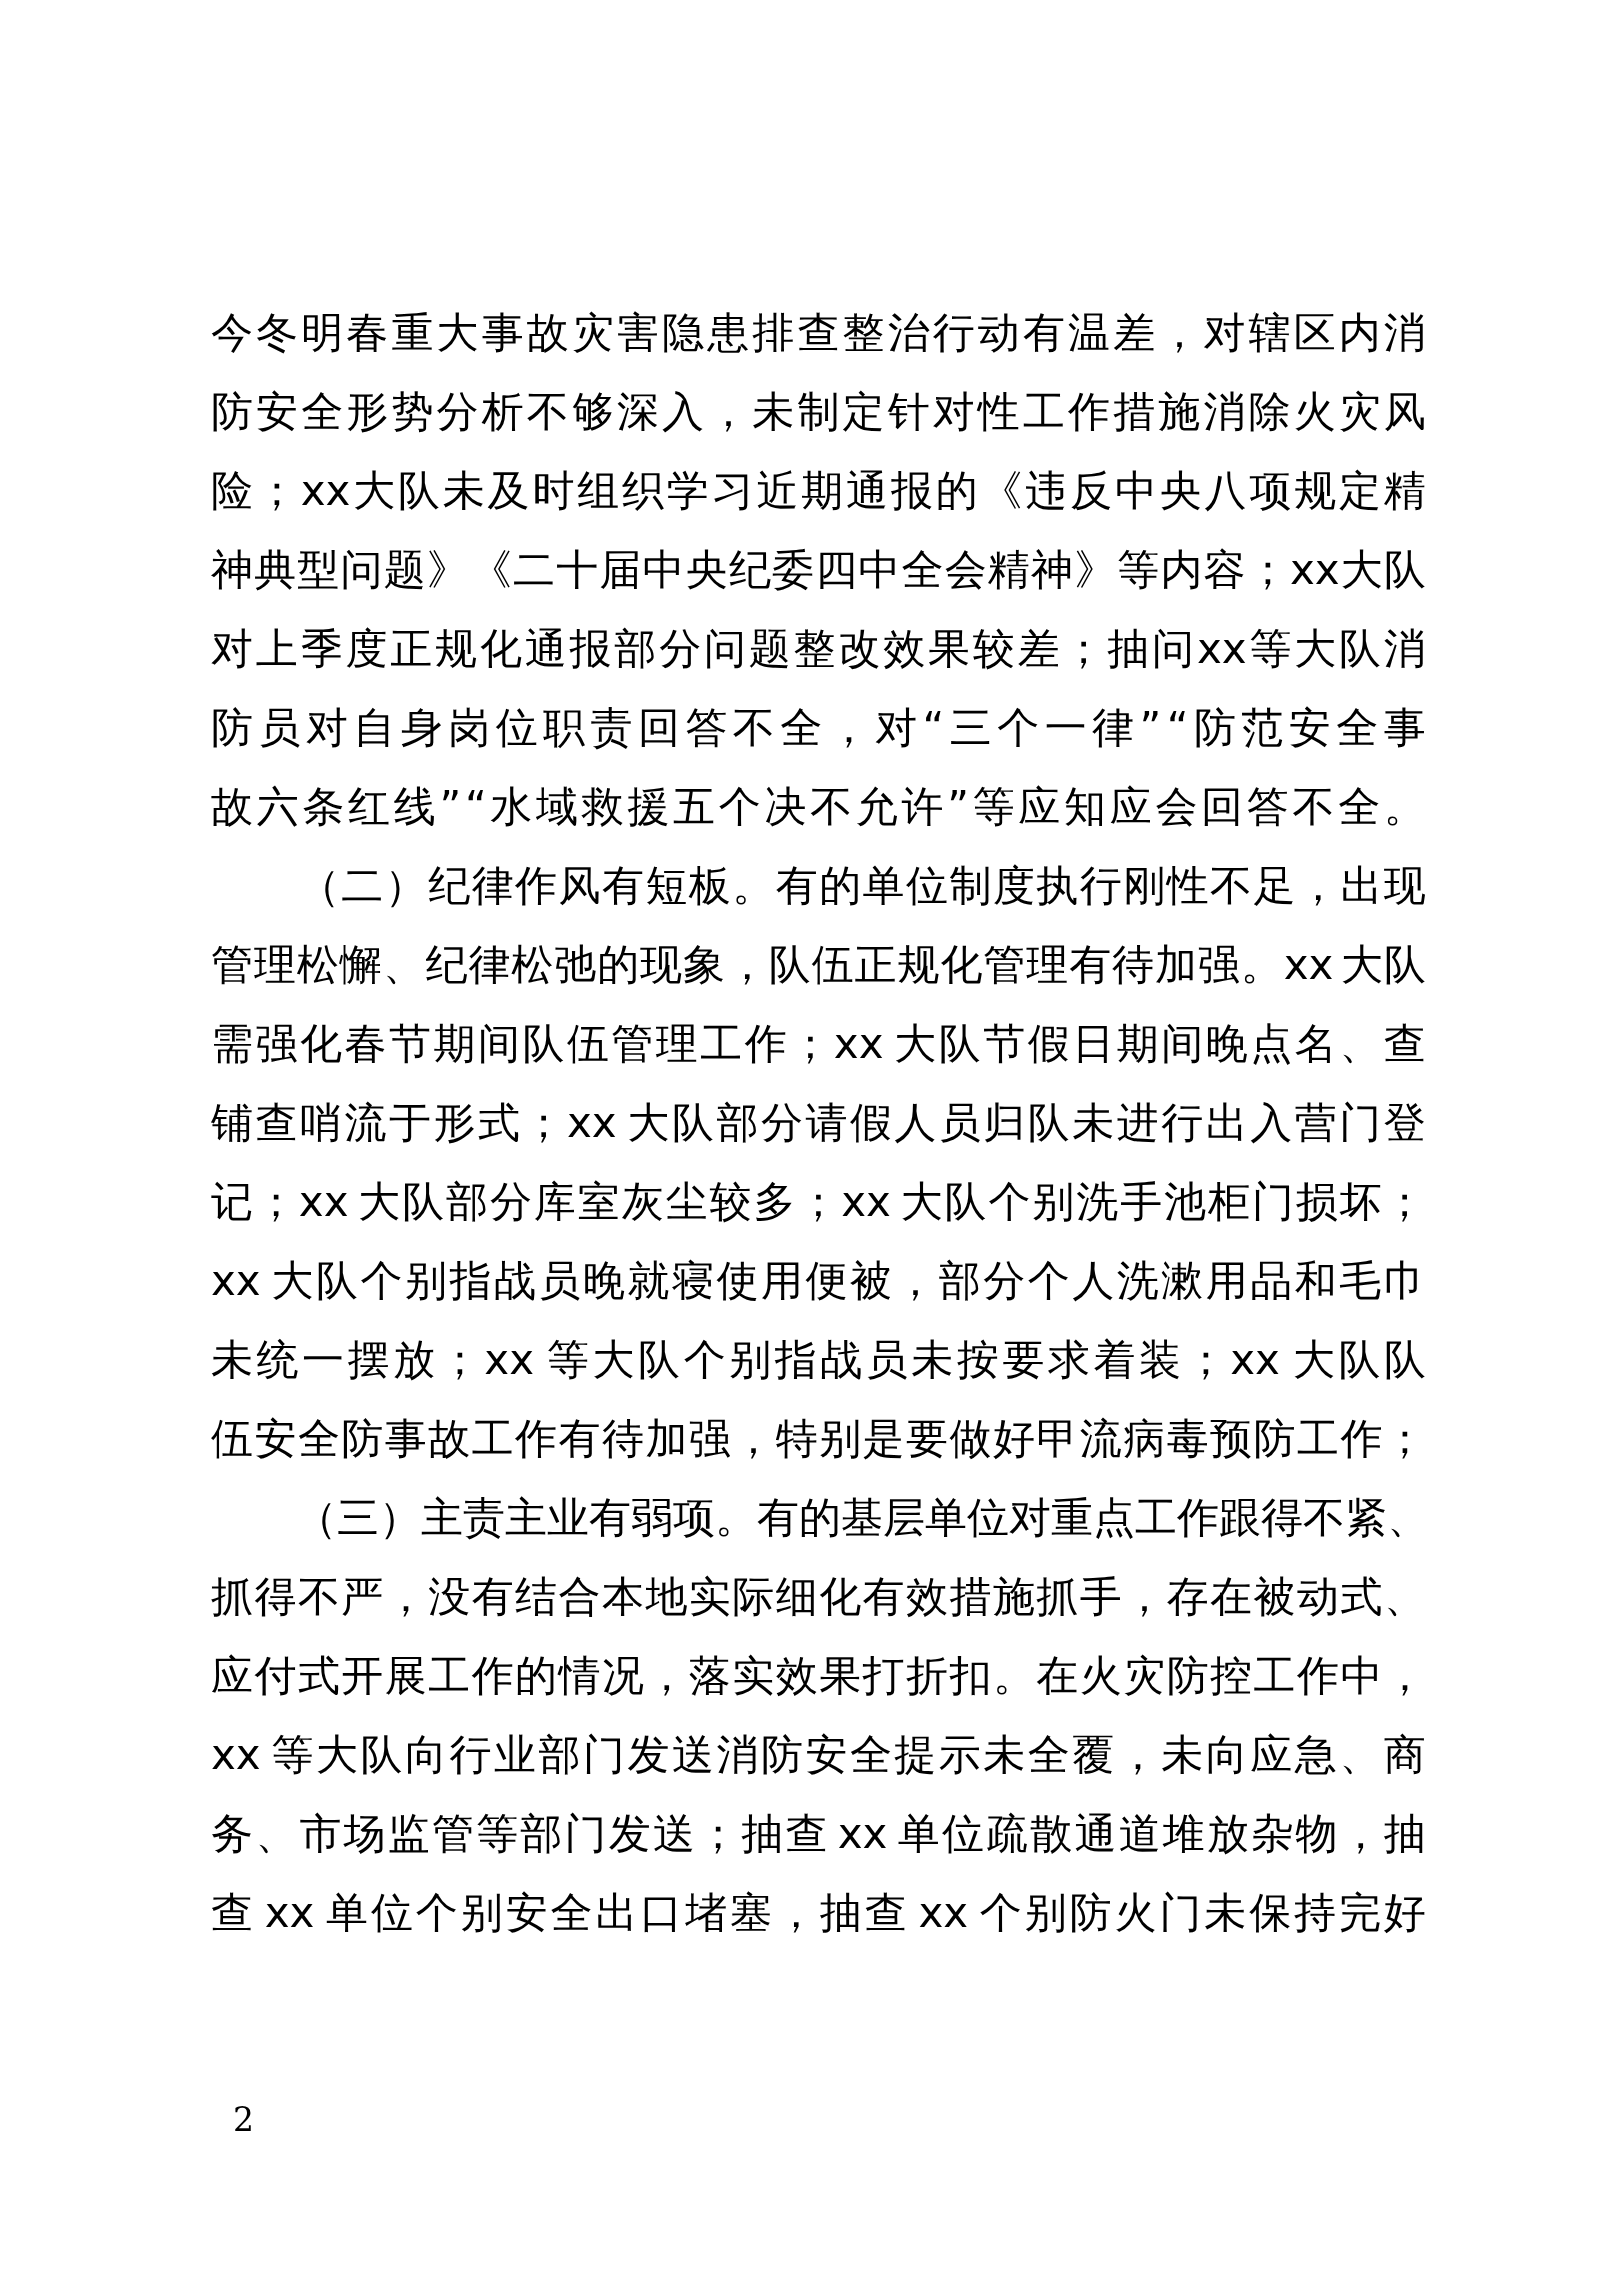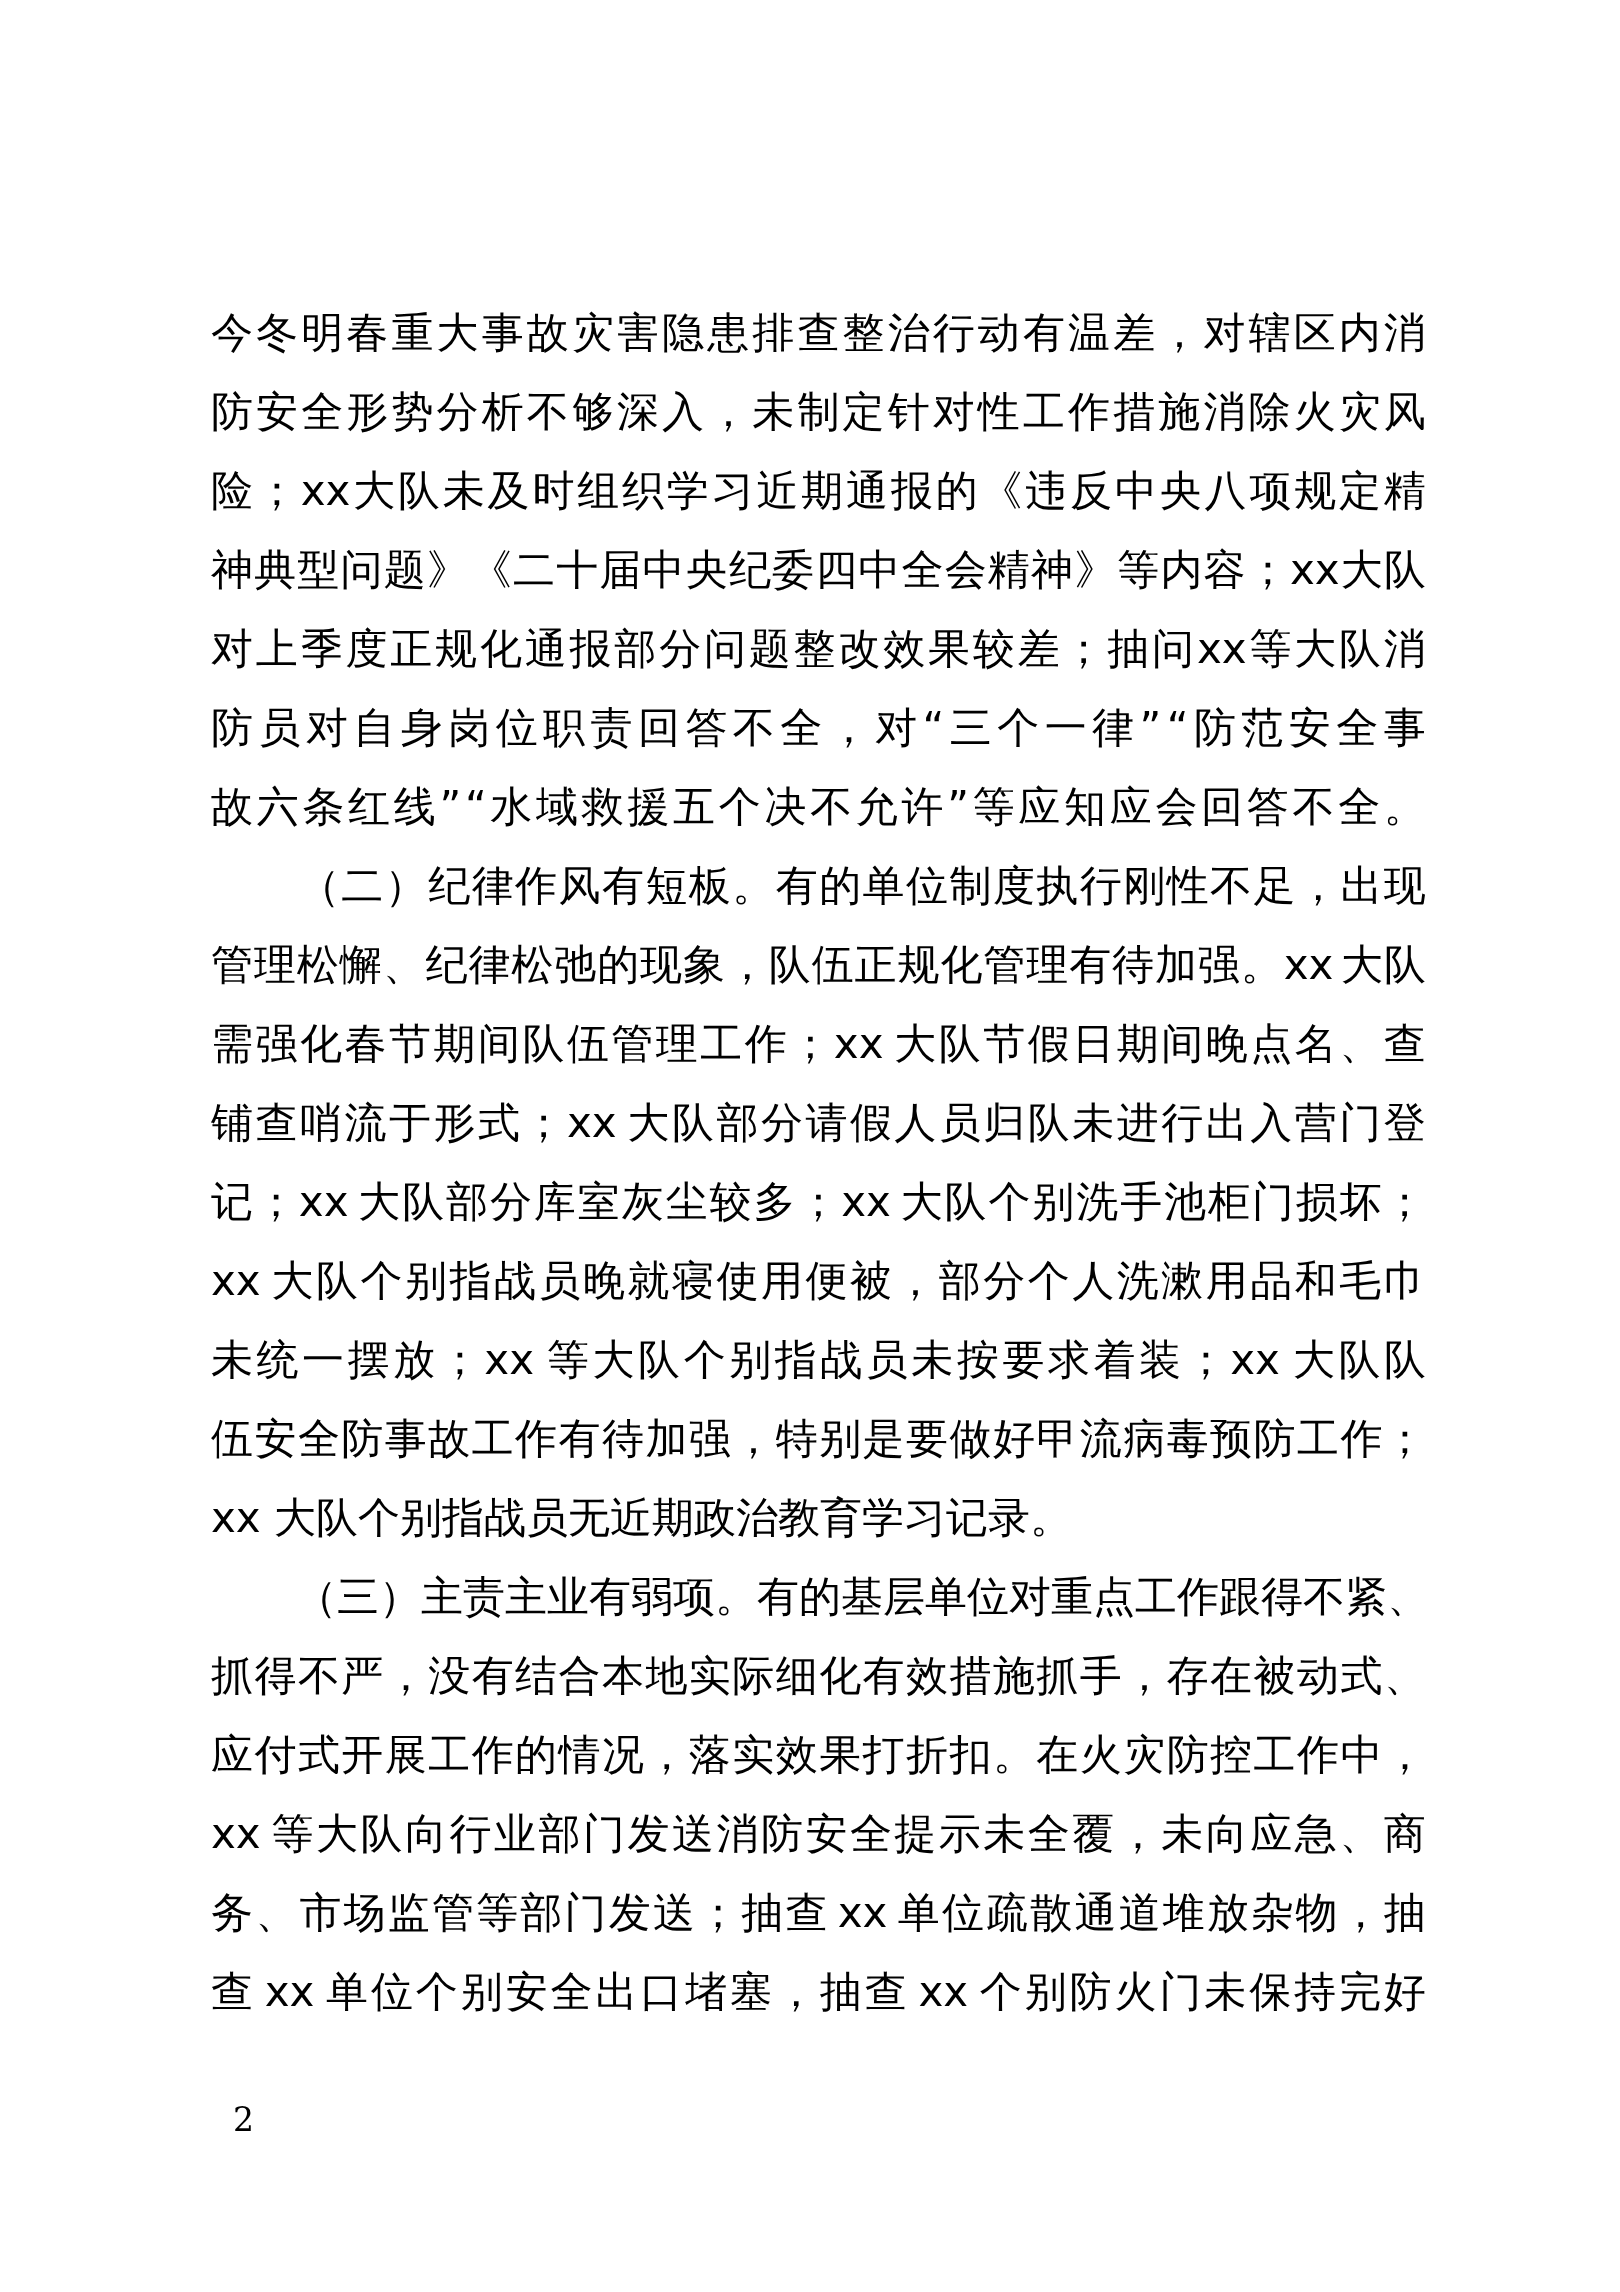--- a/index.html
+++ b/index.html
@@ -467,21 +467,20 @@
         <span class="ch">甲</span>
         <span class="ch">流</span>
         <span class="ch">病</span>
         <span class="ch">毒</span>
         <span class="ch">预</span>
         <span class="ch">防</span>
         <span class="ch">工</span>
         <span class="ch">作</span>
         <span class="ch">；</span>
       </div>
-      <div class="line last">xx 大队个别指战员无近期政治教育学习记录。</div>
       <div class="line">
         <span class="ch">　</span>
         <span class="ch">　</span>
         <span class="ch">（</span>
         <span class="ch">三</span>
         <span class="ch">）</span>
         <span class="ch">主</span>
         <span class="ch">责</span>
         <span class="ch">主</span>
         <span class="ch">业</span>

